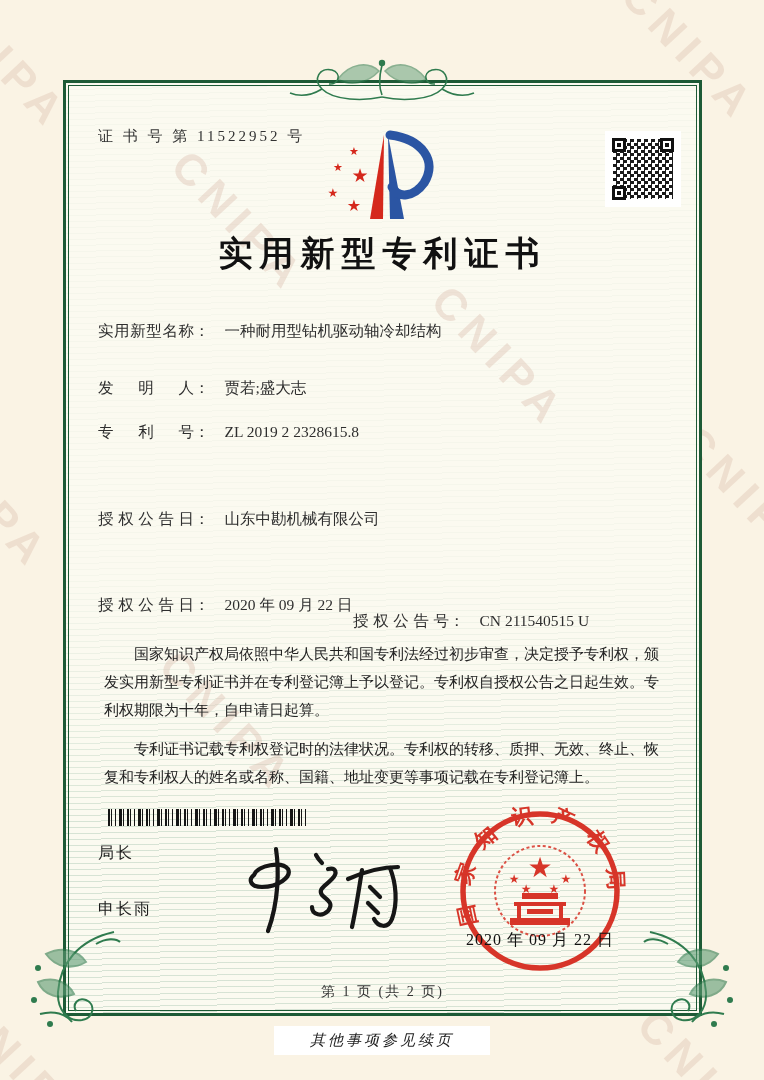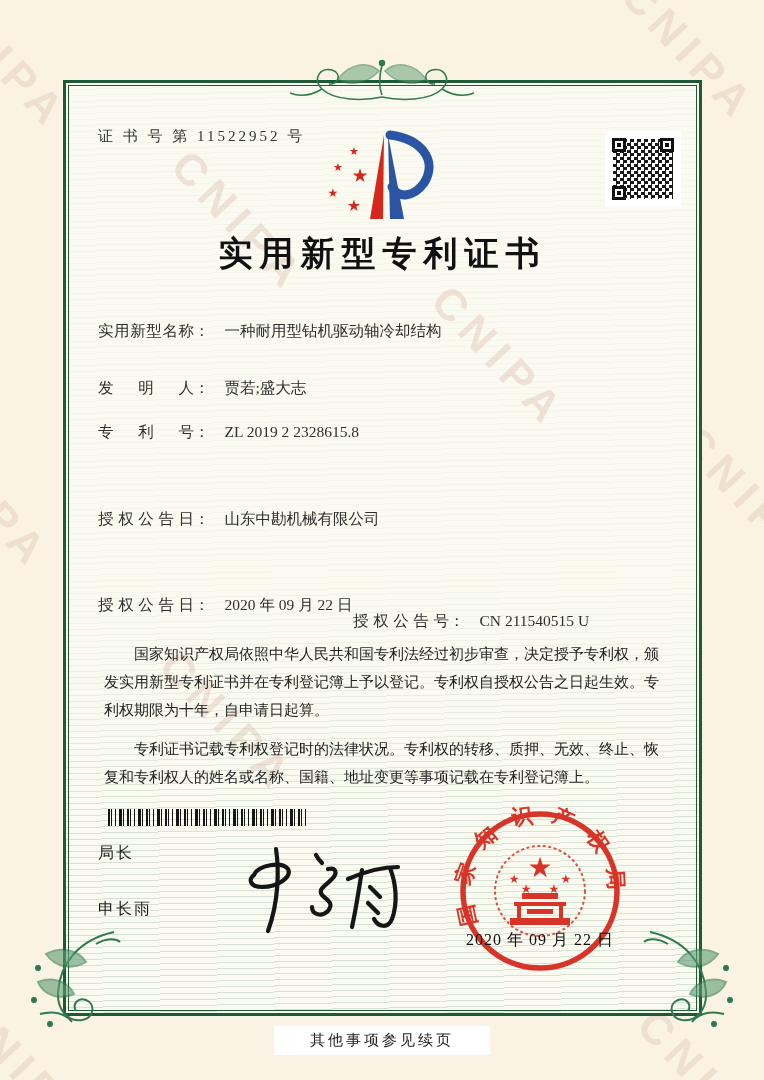--- a/index.html
+++ b/index.html
@@ -74,21 +74,21 @@
   .chief-name{position:absolute;left:32px;top:816px;font-size:16px;letter-spacing:2px;color:#1c1c1c;
     font-family:Liberation Sans, sans-serif;}
   .sig{position:absolute;left:158px;top:756px;width:182px;height:102px;}
   
   .seal{position:absolute;left:388px;top:722px;width:172px;height:172px;opacity:.94;mix-blend-mode:multiply;}
   .seal-date{position:absolute;left:386px;top:847px;width:176px;text-align:center;font-size:16px;color:#111;letter-spacing:1px;}
   
   .page-footer{position:absolute;left:0;top:900px;width:100%;text-align:center;font-size:14px;color:#333;letter-spacing:2px;}
   .note{
     position:absolute;left:50%;top:1026px;transform:translateX(-50%);
-    background:#ffffff;padding:5px 36px;font-size:15px;letter-spacing:3px;color:#222;z-index:2;
+    background:#ffffff;padding:5px 36px;font-size:15px;letter-spacing:3px;color:#222;z-index:2;font-style:italic;
   }
   
   .orn{position:absolute;z-index:3;pointer-events:none;}
   .orn-top{left:276px;top:55px;width:212px;height:50px;}
   .orn-bl{left:26px;top:926px;width:96px;height:104px;}
   .orn-br{left:642px;top:926px;width:96px;height:104px;transform:scaleX(-1);}
 </style>
 </head>
 <body>
 
@@ -197,20 +197,21 @@
           <rect x="-26" y="11" width="52" height="4"></rect>
           <rect x="-23" y="15" width="4" height="16"></rect>
           <rect x="19" y="15" width="4" height="16"></rect>
           <rect x="-13" y="18" width="26" height="5"></rect>
           <rect x="-30" y="27" width="60" height="7"></rect>
         </g>
       </svg>
     </div>
     <div class="seal-date">2020 年 09 月 22 日</div>
 
+    <div class="page-footer">第 1 页 (共 2 页)</div>
   </div>
 </div>
 
 <div class="note">其他事项参见续页</div>
 
 <div class="orn orn-top">
   <svg width="212" height="50" viewBox="0 0 212 50" fill="none">
     <g stroke="#2f7b4e" stroke-width="1.6">
       <path d="M106 42 C88 46 58 46 46 34 C36 24 44 12 56 15 C66 18 63 30 53 29"></path>
       <path d="M62 24 C74 8 92 6 103 16 C92 28 74 32 62 24 Z" fill="#6aa47f" opacity=".55"></path>

